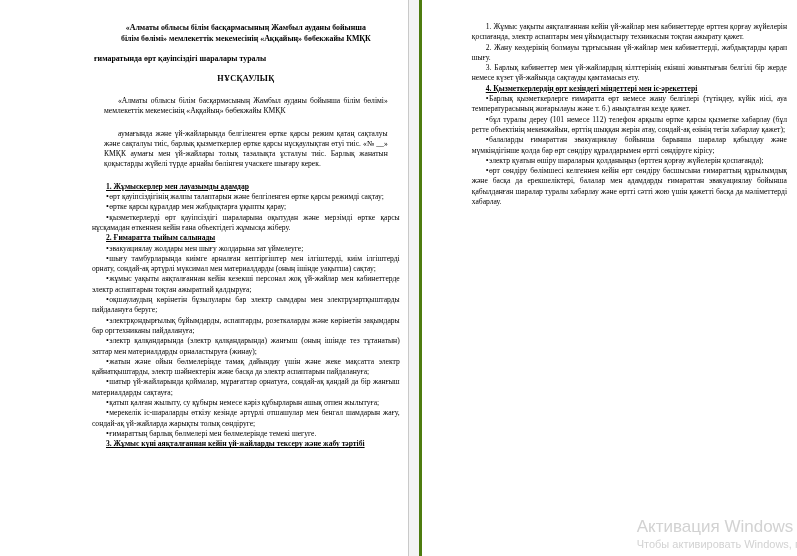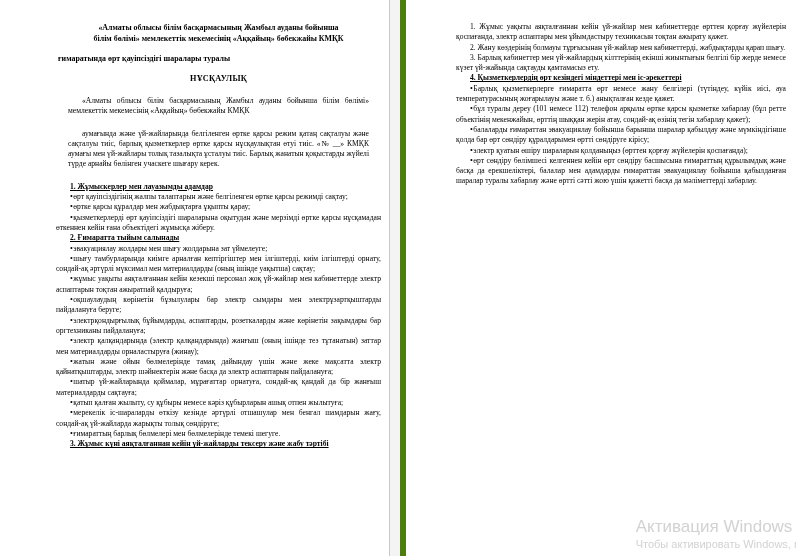--- a/index.html
+++ b/index.html
@@ -16,20 +16,21 @@
     position: relative;
   }
 
   .viewer {
     position: absolute;
     inset: 0;
     display: flex;
     flex-direction: row;
     align-items: stretch;
     background: #ffffff;
+    padding-left: 36px;
   }
 
   .page {
     background: #ffffff;
     position: relative;
     overflow: hidden;
     box-sizing: border-box;
   }
 
   .page-left {
@@ -39,21 +40,21 @@
   }
 
   .gutter {
     width: 10px;
     background: #f4f4f4;
     flex: 0 0 10px;
   }
 
   .page-right {
     width: 396px;
-    border-left: 6px solid #4d7c0f;
+    border-left: 3px solid #4d7c0f;
     padding: 22px 10px 0 50px;
   }
 
   .doc-body {
     font-size: 7.6px;
     line-height: 10.3px;
     text-align: justify;
     -webkit-hyphens: none;
     hyphens: none;
   }

